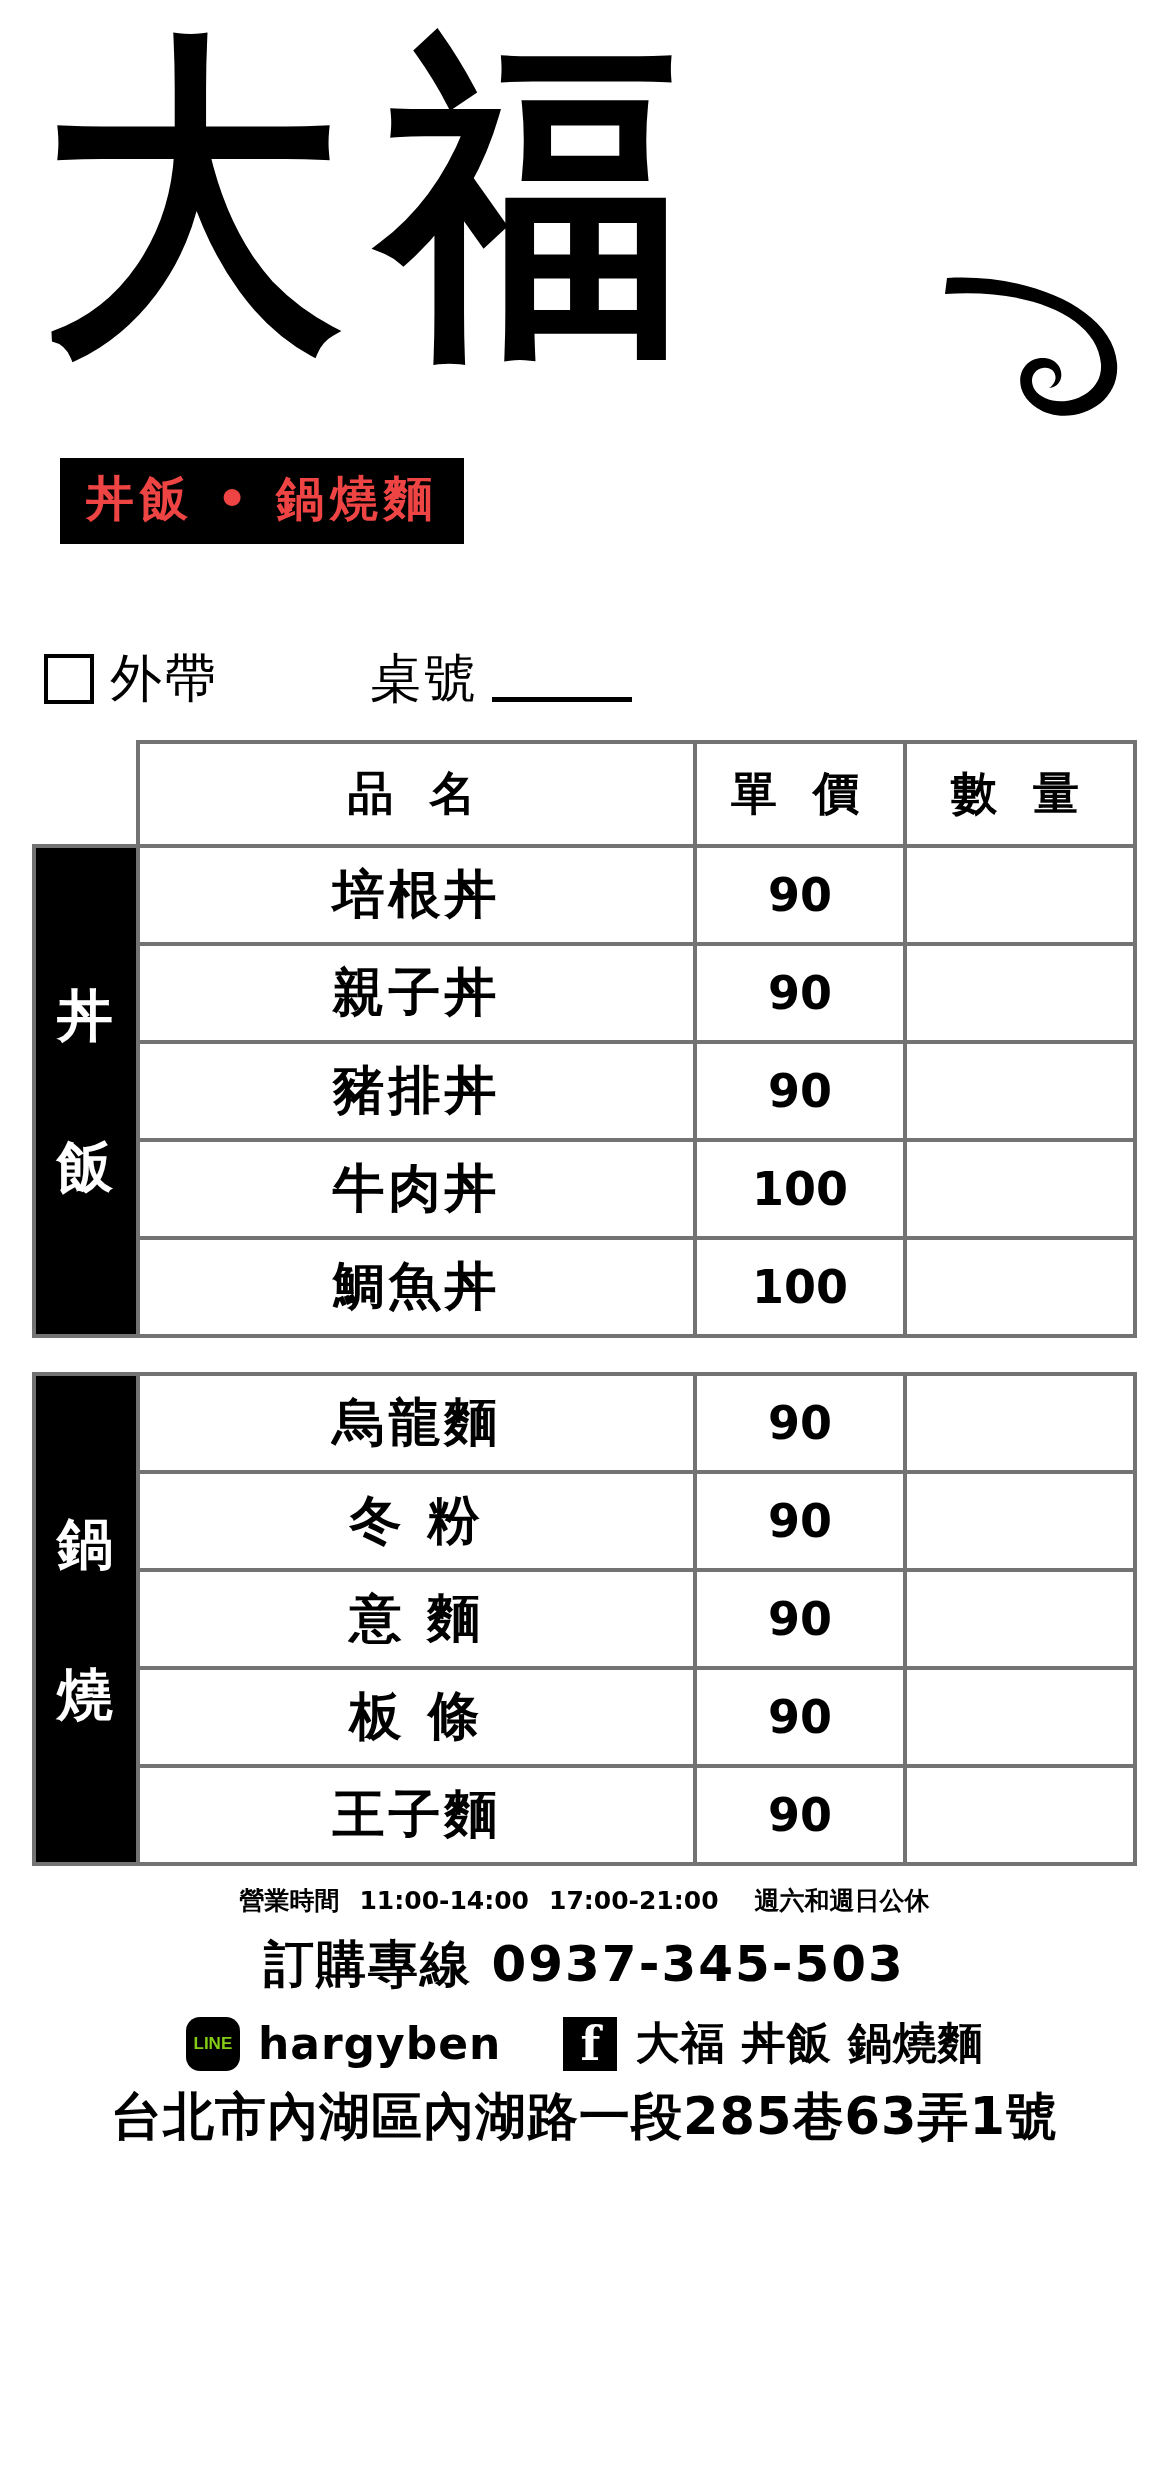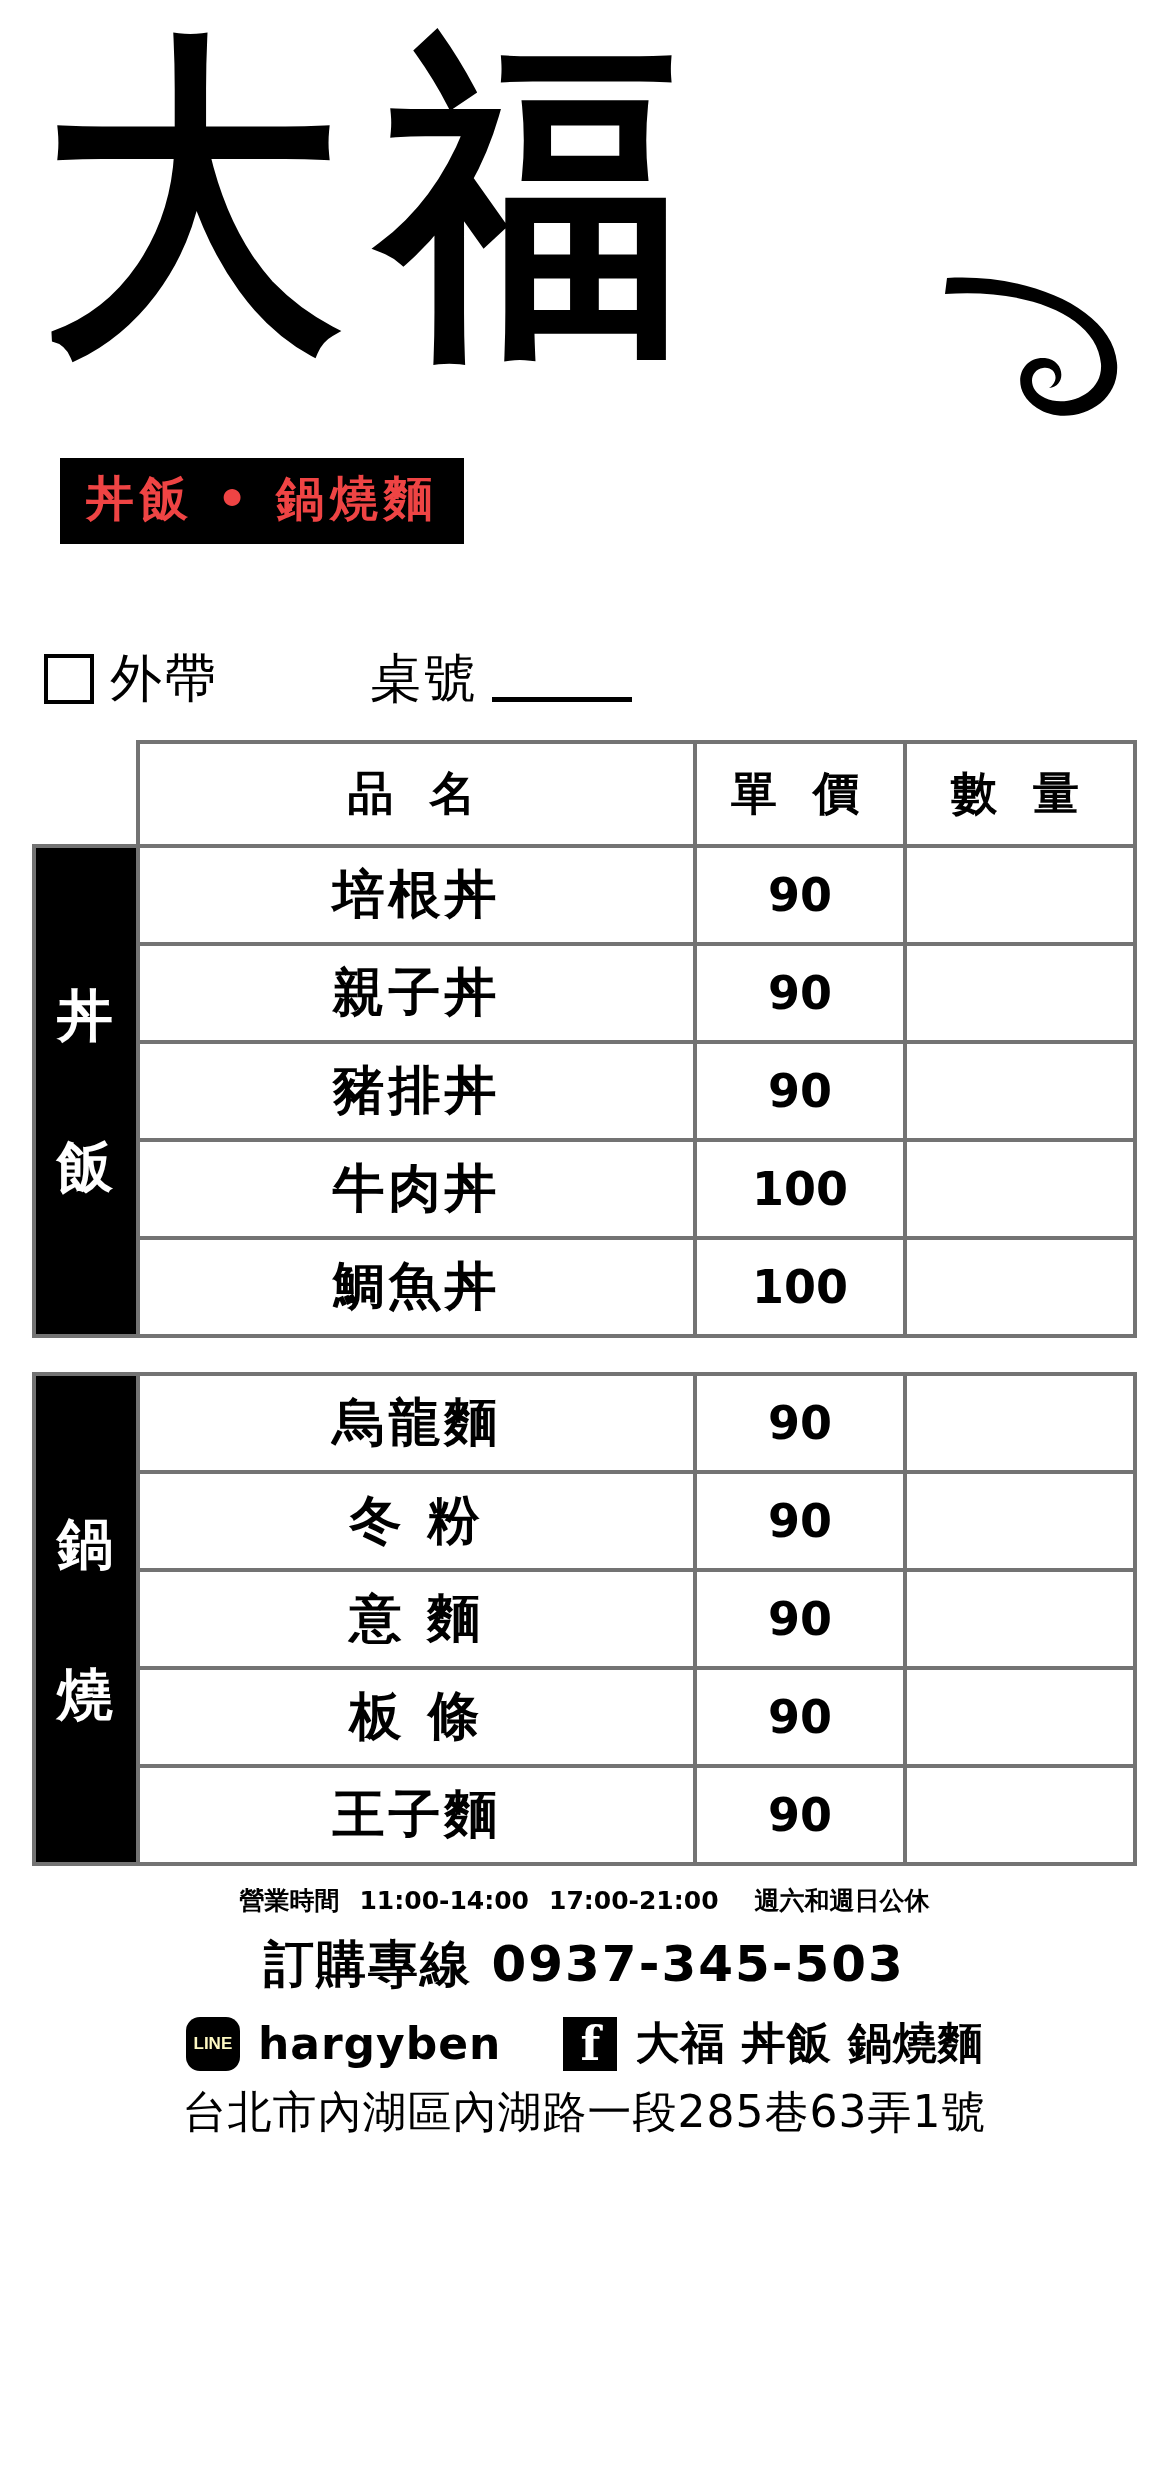--- a/index.html
+++ b/index.html
@@ -163,21 +163,21 @@
     align-items: center;
     justify-content: center;
     gap: 18px;
     margin-top: 16px;
     white-space: nowrap;
   }
   .line-badge {
     width: 54px; height: 54px;
     border-radius: 14px;
     background: #000;
-    color: #fef9c3;
+    color: #84cc16;
     font-size: 17px;
     font-weight: 700;
     display: flex; align-items: center; justify-content: center;
     font-family: "Liberation Sans", sans-serif;
     flex: none;
   }
   .fb-badge {
     width: 54px; height: 54px;
     background: #000;
     color: #fff;
@@ -190,22 +190,22 @@
   }
   .social-text {
     font-family: "DejaVu Sans", sans-serif;
     font-size: 44px;
     font-weight: 700;
     letter-spacing: 1px;
   }
   .social-gap { width: 26px; }
   .address {
     font-family: "DejaVu Sans", sans-serif;
-    font-size: 44px;
-    font-weight: 400;
+    font-size: 51px;
+    font-weight: 700;
     letter-spacing: 1px;
     margin-top: 10px;
     white-space: nowrap;
   }
 </style>
 </head>
 <body>
 
 <div class="sheet">
 

